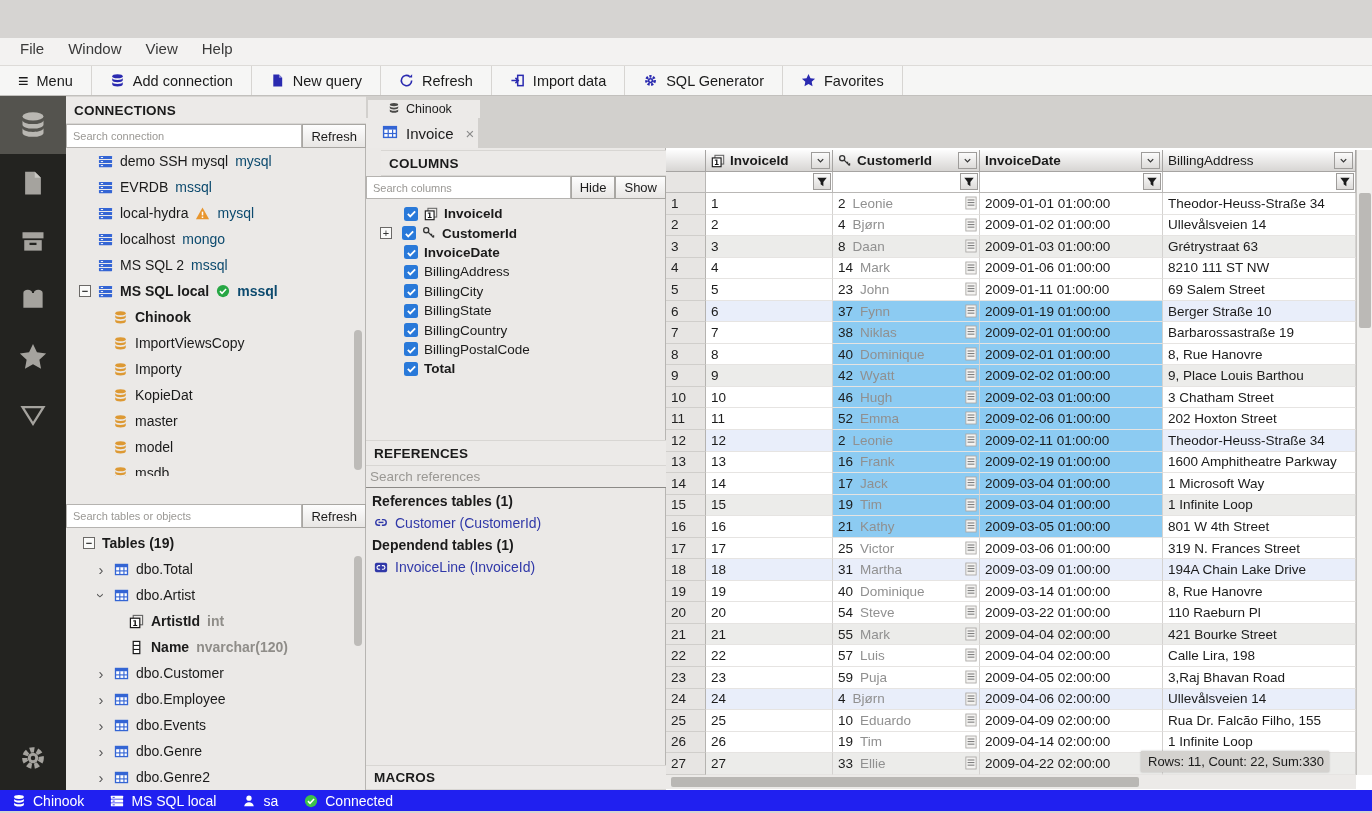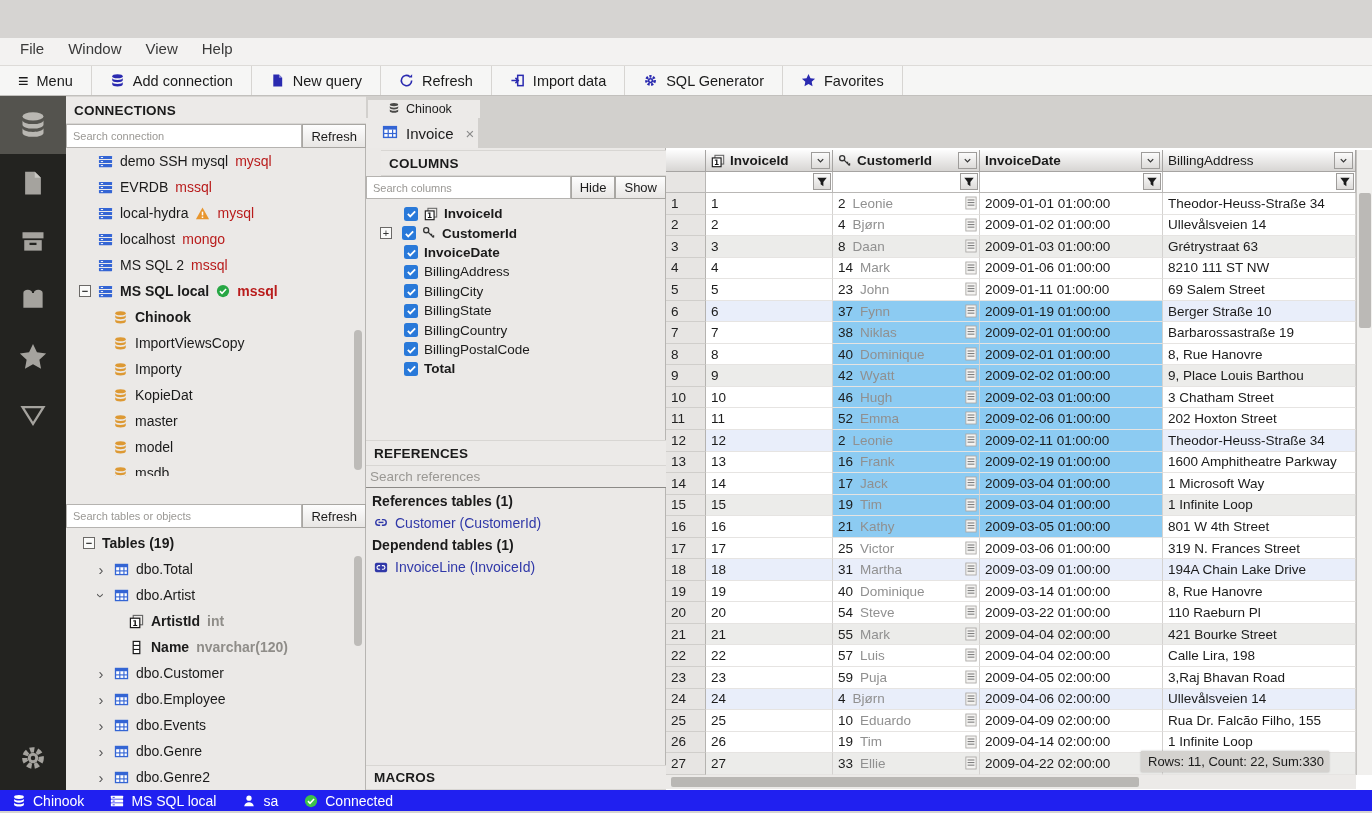--- a/index.html
+++ b/index.html
@@ -43,21 +43,21 @@
   .sechead{background:#eceae8;border-top:1px solid #d8d6d3;border-bottom:1px solid #d8d6d3;
            font-weight:bold;font-size:13.5px;display:flex;align-items:center;padding-left:8px;letter-spacing:.2px;}
   .searchrow{display:flex;align-items:stretch;background:#ebe9e7;padding:0;}
   .searchrow input{flex:1;border:1px solid #b5b3b0;background:#fff;font-size:11px;padding:2px 6px;
                    font-family:inherit;color:#1b1b1b;min-width:0;}
   .searchrow input::placeholder{color:#9a9894;}
   .smallbtn{background:linear-gradient(#fdfdfd,#e8e6e4);border:1px solid #a8a6a2;font-size:13px;
             padding:0 8px;display:flex;align-items:center;white-space:nowrap;}
 
   .rowitem{height:26px;display:flex;align-items:center;font-size:14px;gap:7px;white-space:nowrap;overflow:hidden;}
-  .rowitem .eng{color:#b91c1c;}
+  .rowitem .eng{color:#0c4a6e;}
   .rowitem.bold{font-weight:bold;}
   .expbox{width:12px;height:12px;border:1px solid #6b6967;background:#fafaf9;font-size:11px;line-height:10px;
           text-align:center;color:#333;flex:none;}
   .chev{color:#555;font-size:15px;width:12px;flex:none;text-align:center;}
   .chev.open{transform:rotate(90deg);}
   .typ{color:#8f8d89;}
   .vthumb{position:absolute;width:8px;background:#bdbbb8;border-radius:4px;}
 
   
   .tabstrip{left:0;top:0;width:300px;height:52px;background:#d2d0cd;}

